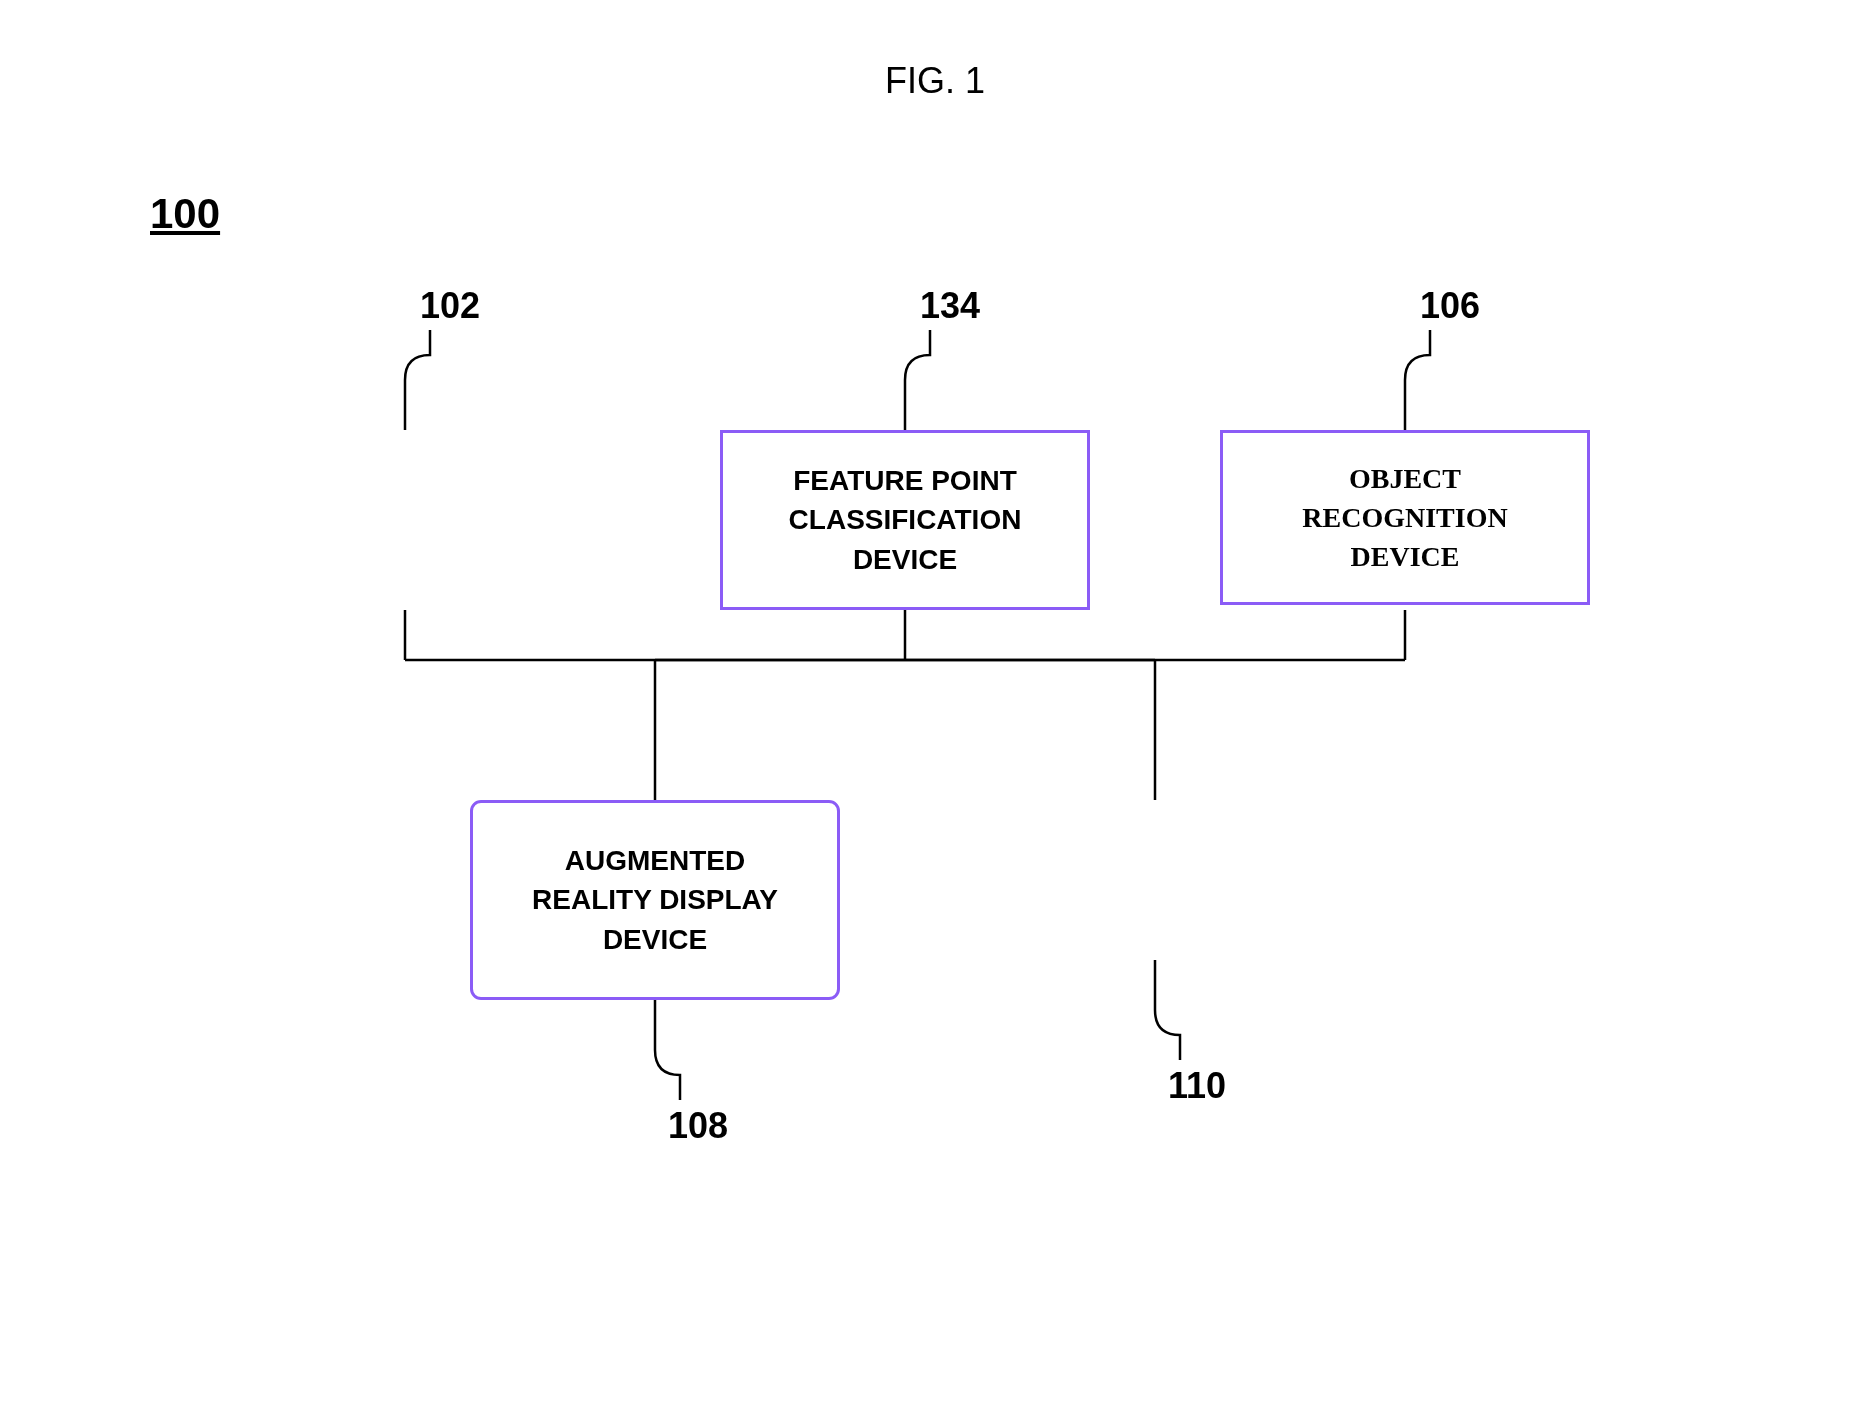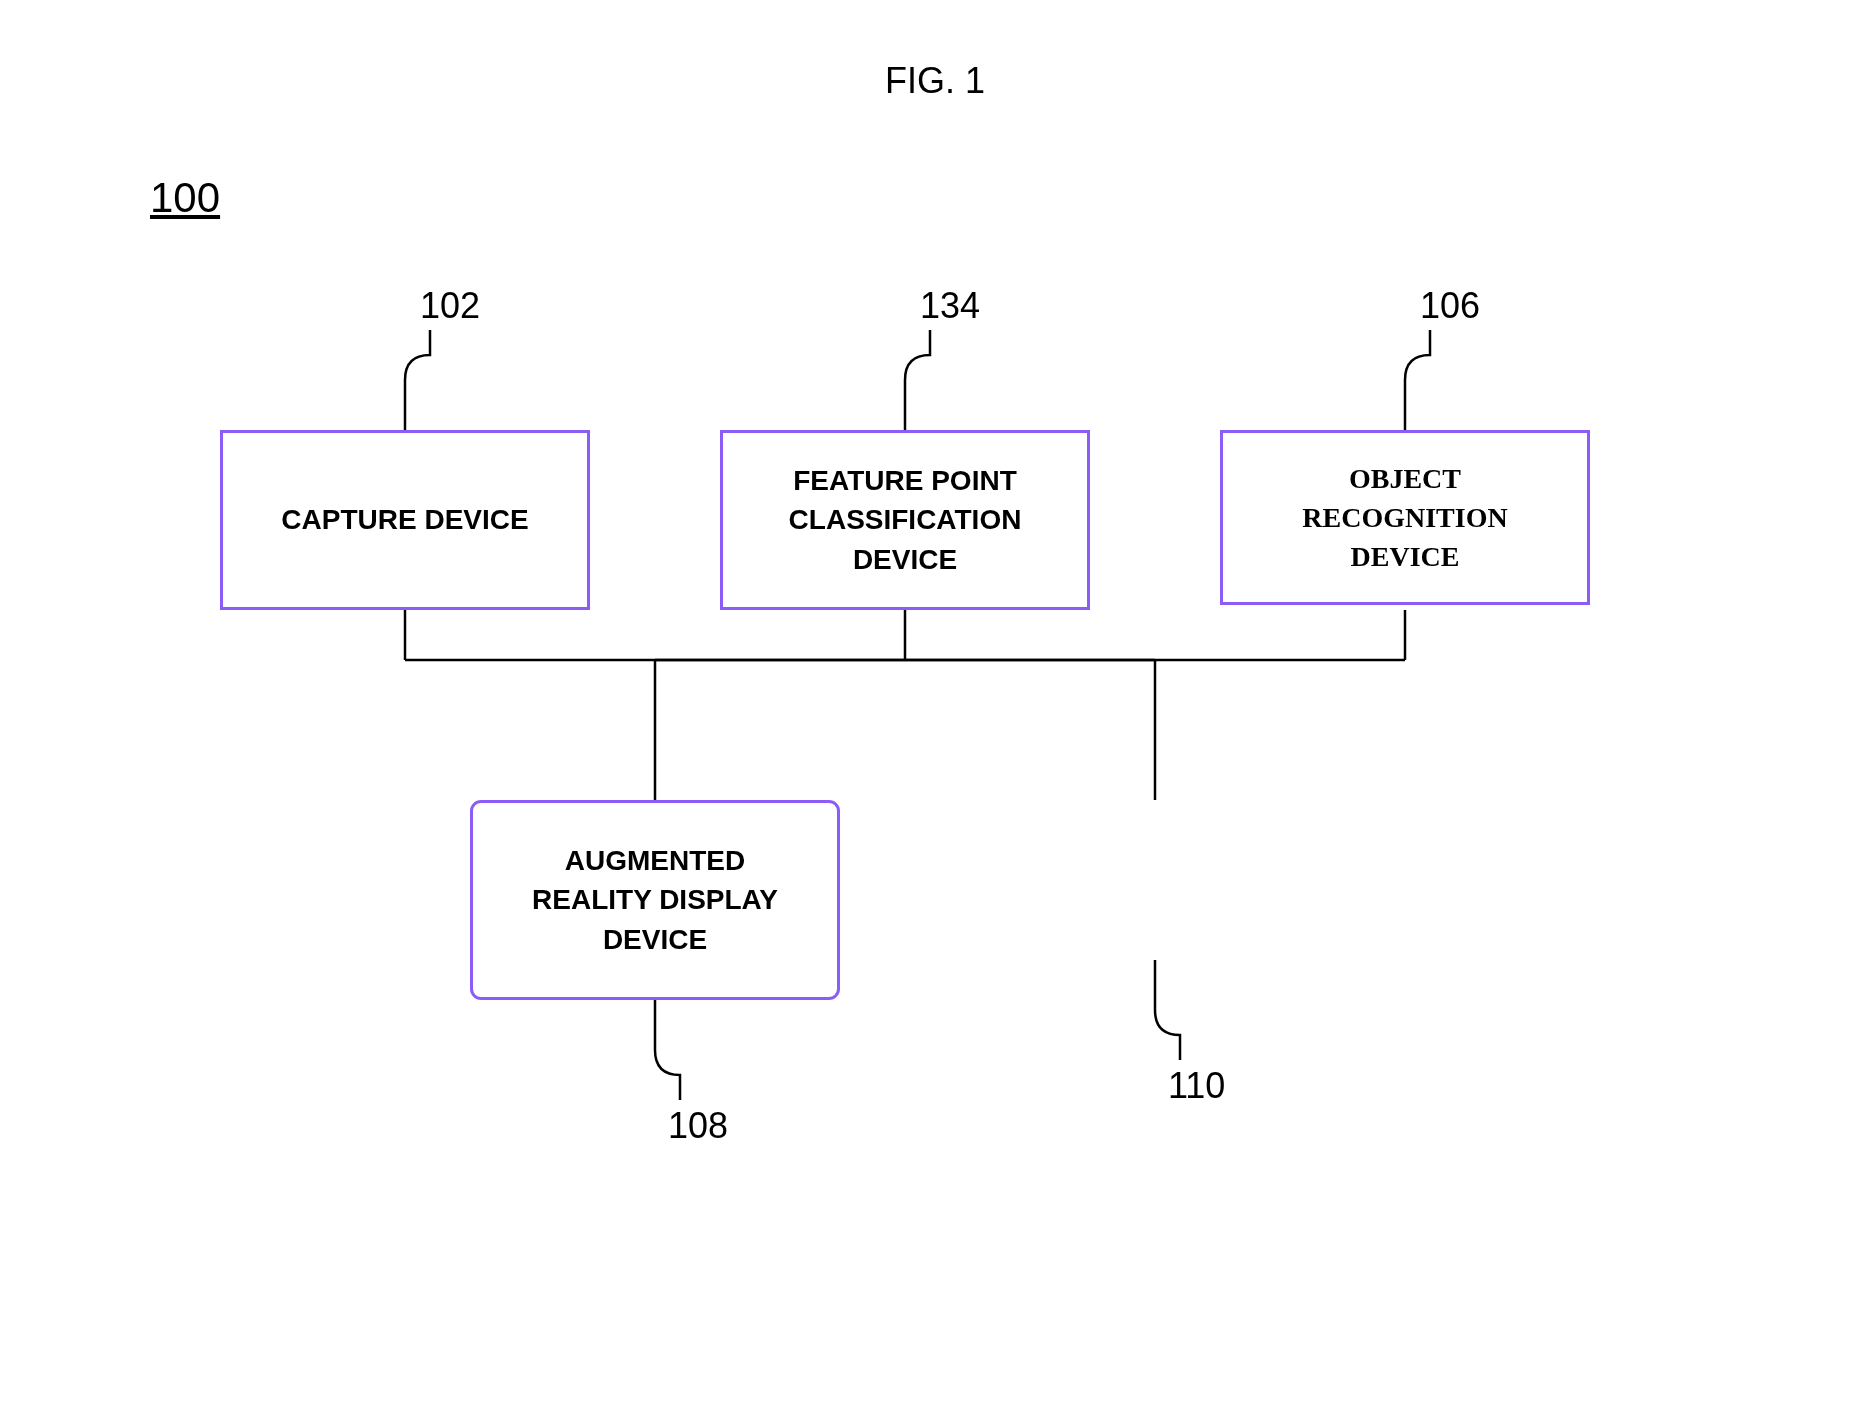--- a/index.html
+++ b/index.html
@@ -30,24 +30,24 @@
       top: 60px;
       left: 50%;
       transform: translateX(-50%);
       font-size: 36px;
       font-weight: normal;
       color: #000;
     }
 
     .system-label {
       position: absolute;
-      top: 174px;
+      top: 190px;
       left: 150px;
       font-size: 42px;
-      font-weight: normal;
+      font-weight: bold;
       color: #000;
       text-decoration: underline;
     }
 
     
     .box {
       position: absolute;
       border: 3px solid #8b5cf6;
       background: #fff;
       display: flex;
@@ -94,21 +94,21 @@
       left: 970px;
       top: 800px;
       width: 370px;
       height: 160px;
     }
 
     
     .ref-num {
       position: absolute;
       font-size: 36px;
-      font-weight: normal;
+      font-weight: bold;
       color: #000;
     }
 
     
     .diagram-svg {
       position: absolute;
       top: 0;
       left: 0;
       width: 1870px;
       height: 1406px;
@@ -145,23 +145,20 @@
     <line x1="1405" y1="610" x2="1405" y2="660" stroke="#000" stroke-width="2.5"></line>
 
     <line x1="655" y1="660" x2="655" y2="800" stroke="#000" stroke-width="2.5"></line>
 
     <line x1="1155" y1="660" x2="1155" y2="800" stroke="#000" stroke-width="2.5"></line>
 
     <line x1="655" y1="660" x2="1155" y2="660" stroke="#000" stroke-width="2.5"></line>
 
   </svg>
 
-  <div class="box box-capture">
-    <span>CAPTURE DEVICE</span>
-  </div>
 
   <div class="ref-num" style="top: 285px; left: 420px;">102</div>
 
   <div class="box box-feature">
     <span>FEATURE POINT<br>CLASSIFICATION<br>DEVICE</span>
   </div>
 
   <div class="ref-num" style="top: 285px; left: 920px;">134</div>
 
   <div class="box box-object">

